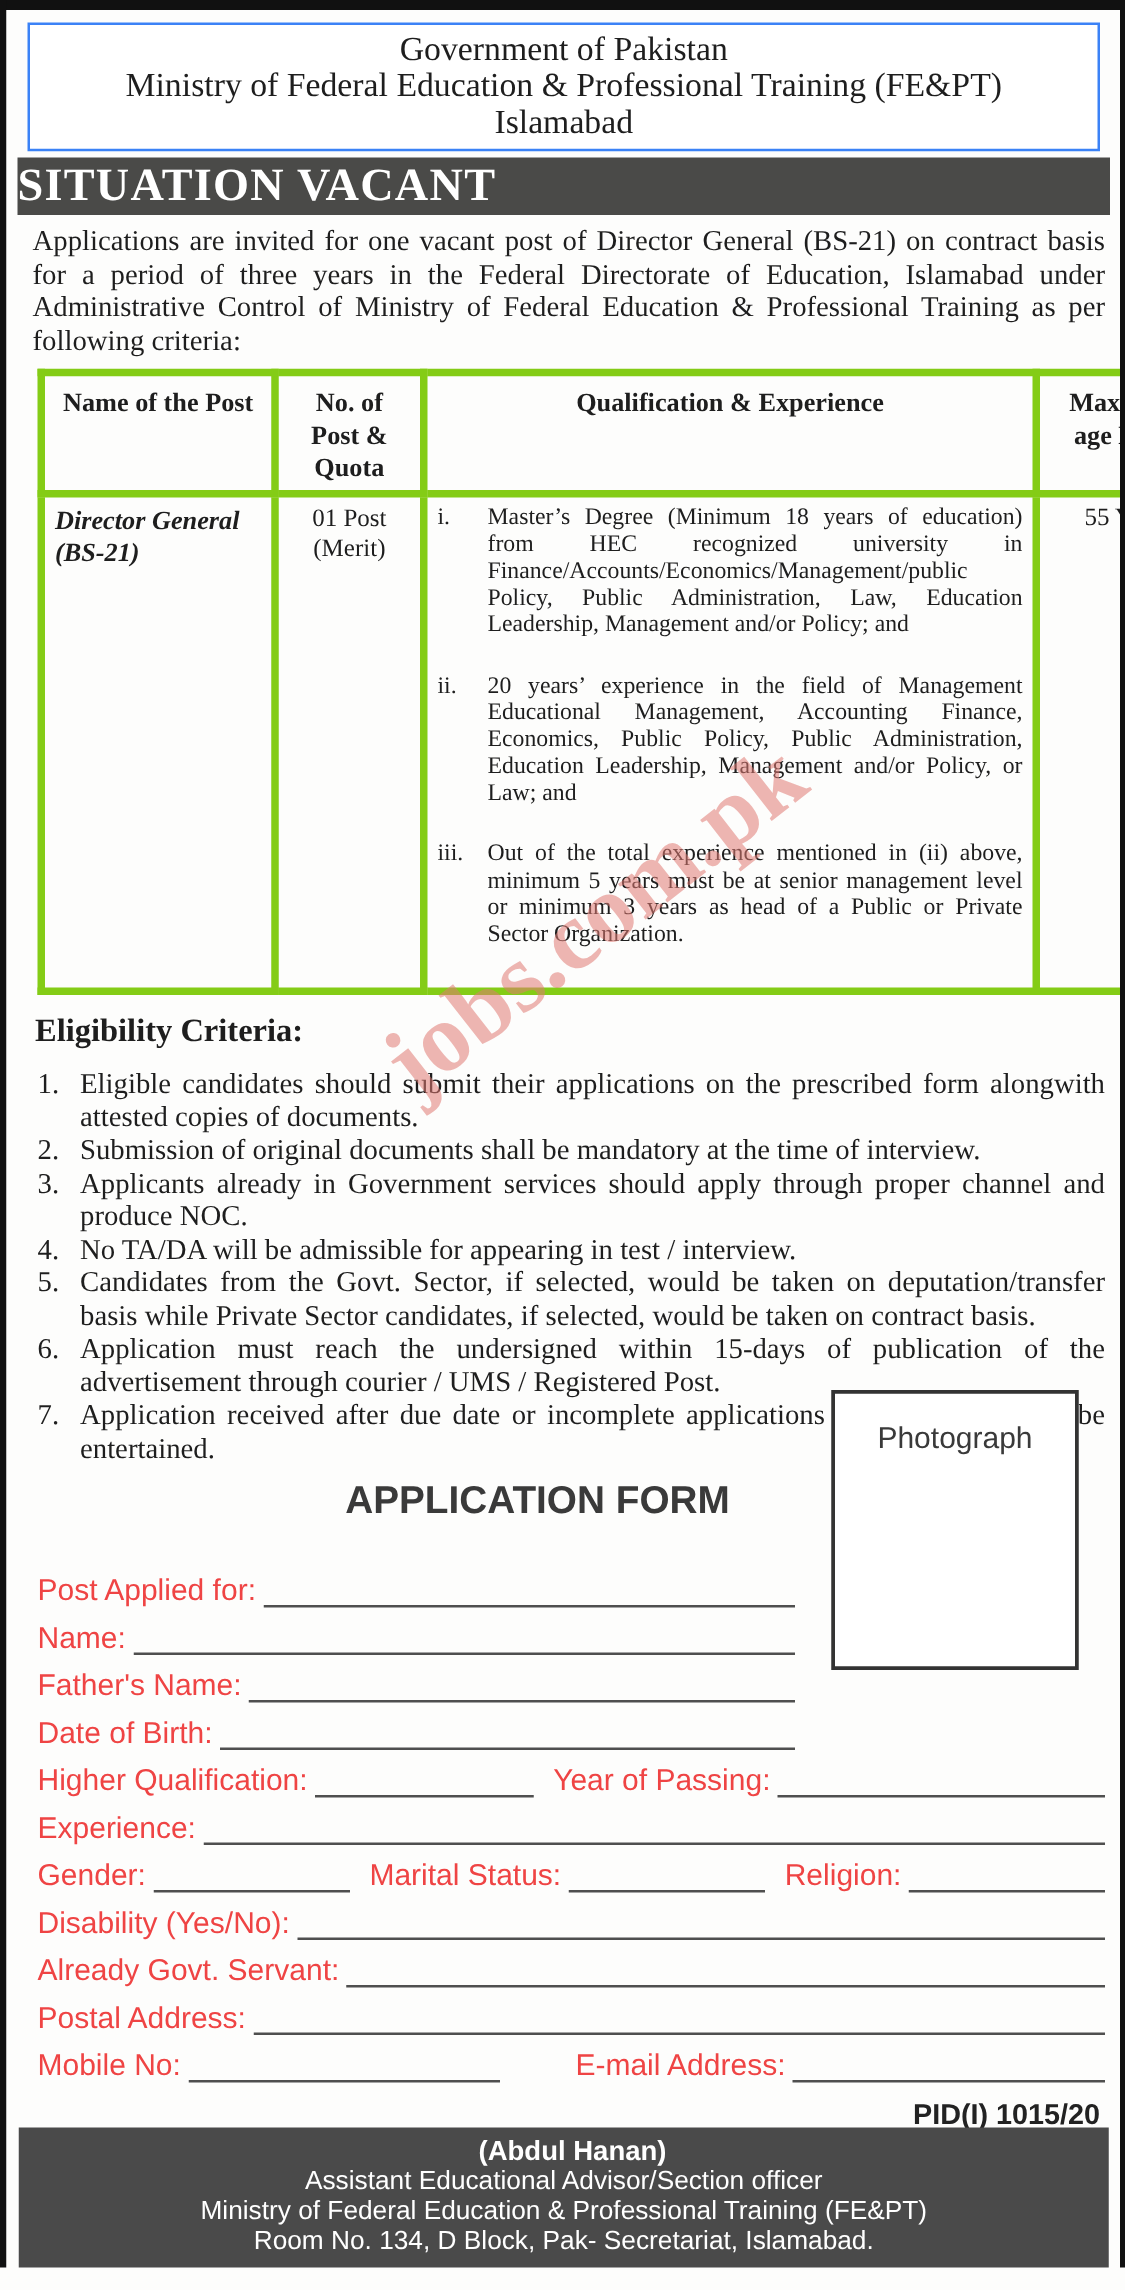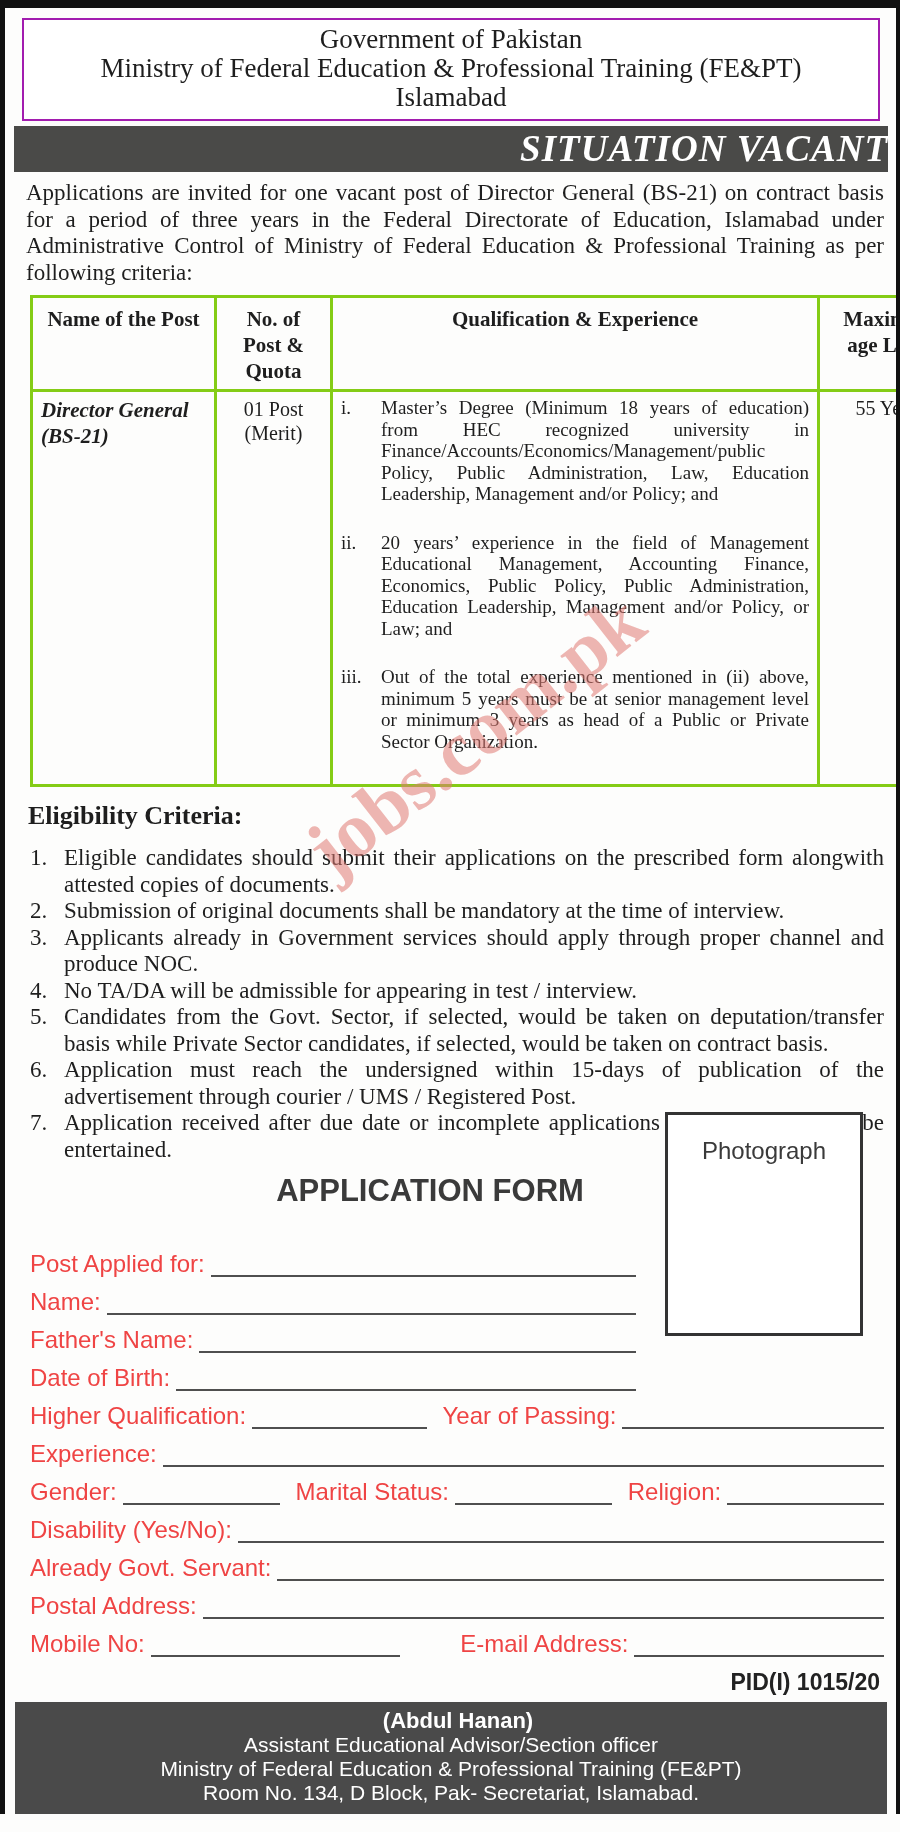--- a/index.html
+++ b/index.html
@@ -4,30 +4,30 @@
 <style>
   html,body{margin:0;padding:0;background:#ffffff;}
   #page{position:relative;width:900px;height:1832px;background:#fdfdfc;color:#1e1e1e;overflow:hidden;
         font-family:"Liberation Serif", serif;}
   
   .top-bar{position:absolute;left:0;top:0;width:900px;height:8px;background:#111;}
   .side-l{position:absolute;left:0;top:0;width:5px;height:1814px;background:#111;}
   .side-r{position:absolute;right:0;top:0;width:4px;height:1814px;background:#111;}
 
   
-  .hdr-box{margin:18px 20px 0 22px;border:2px solid #a21caf;text-align:center;
+  .hdr-box{margin:18px 20px 0 22px;border:2px solid #3b82f6;text-align:center;
            font-size:27px;line-height:29px;padding:5px 4px 7px;background:#fff;}
-  .banner{margin:5px 12px 0 14px;background:#4a4a48;color:#fff;text-align:right;
-          font-weight:bold;font-size:37px;line-height:46px;height:46px;letter-spacing:1px;font-style:italic;}
+  .banner{margin:5px 12px 0 14px;background:#4a4a48;color:#fff;text-align:left;
+          font-weight:bold;font-size:37px;line-height:46px;height:46px;letter-spacing:1px;}
 
   .intro{margin:8px 16px 0 26px;font-size:23px;line-height:26.5px;text-align:justify;}
 
   
   table.vac{border-collapse:collapse;margin:9px 0 0 30px;width:854px;table-layout:fixed;}
-  table.vac th,table.vac td{border:3px solid #84cc16;vertical-align:top;padding:5px 8px;}
+  table.vac th,table.vac td{border:6px solid #84cc16;vertical-align:top;padding:5px 8px;}
   table.vac th{font-size:21px;line-height:26px;text-align:center;padding-top:8px;}
   .col1{width:165px}.col2{width:97px}.col3{width:468px}.col4{width:124px}
   td.postname{font-weight:bold;font-size:21px;line-height:26px;padding-top:12px;font-style:italic;}
   td.posts{text-align:center;font-size:20px;line-height:24px;padding-top:12px;}
   td.agelimit{text-align:center;font-size:20px;padding-top:12px;}
   td.quals{padding:12px 10px 8px 8px;height:348px;}
   .qitem{display:flex;margin-bottom:27px;}
   .qnum{width:40px;flex:none;font-size:19px;}
   .qtext{flex:1;font-size:19px;line-height:21.5px;text-align:justify;}
 

